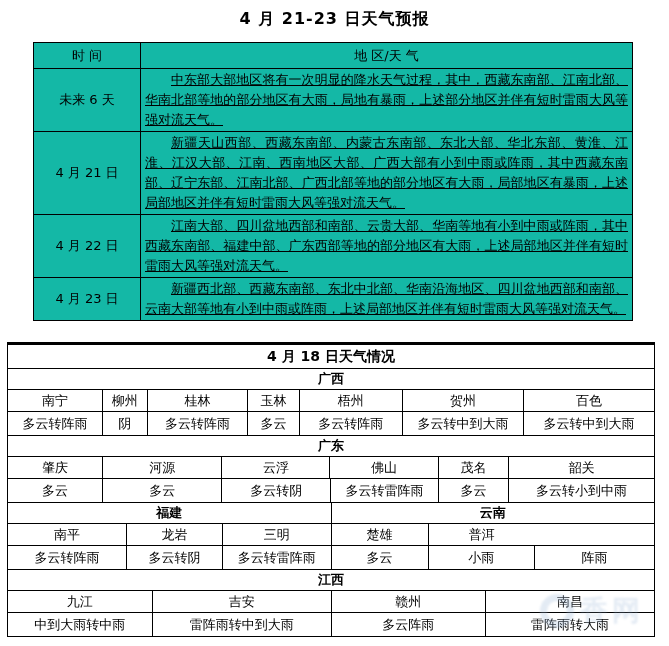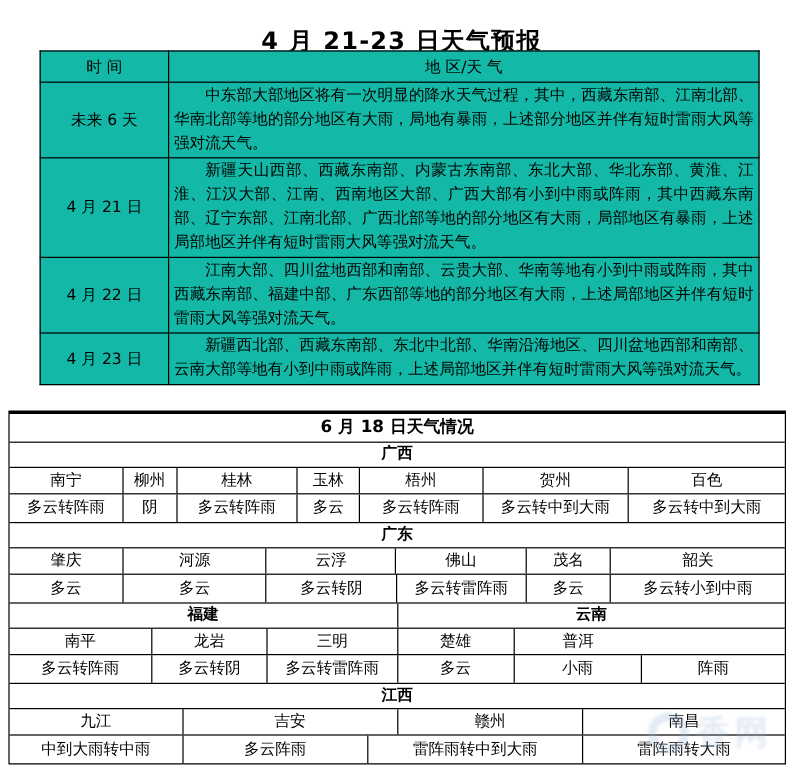--- a/index.html
+++ b/index.html
@@ -6,24 +6,24 @@
   .page{
     position:relative;
     width:669px;height:646px;
     background:#ffffff;
     color:#000;
     font-family:"DejaVu Sans","Liberation Sans",sans-serif;
     overflow:hidden;
   }
   
   .t1-title{
-    margin:12px;
+    margin:0;
     padding-top:9px;
     text-align:center;
-    font-size:20px;
+    font-size:16px;
     font-weight:bold;
     letter-spacing:1px;
   }
   table.t1{
     border-collapse:collapse;
     table-layout:fixed;
     position:absolute;
     left:33px;top:42px;
     width:600px;
     background:#14b8a6;
@@ -35,20 +35,21 @@
   }
   table.t1 th{height:23px;text-align:center;}
   table.t1 th.time-col{width:104px;}
   table.t1 td.time{text-align:center;vertical-align:middle;}
   table.t1 td.desc{
     padding:1px 4px;
     line-height:20px;
     text-align:justify;
     text-indent:2em;
     vertical-align:middle;
+    text-decoration:underline;
   }
   
   .t2{
     position:absolute;
     left:7px;top:342px;
     width:648px;
     border:1px solid #000;
     border-top:3px solid #000;
     background:#fff;
     box-sizing:border-box;
@@ -133,21 +134,21 @@
       <td class="desc">江南大部、四川盆地西部和南部、云贵大部、华南等地有小到中雨或阵雨，其中西藏东南部、福建中部、广东西部等地的部分地区有大雨，上述局部地区并伴有短时雷雨大风等强对流天气。</td>
     </tr>
     <tr>
       <td class="time">4 月 23 日</td>
       <td class="desc">新疆西北部、西藏东南部、东北中北部、华南沿海地区、四川盆地西部和南部、云南大部等地有小到中雨或阵雨，上述局部地区并伴有短时雷雨大风等强对流天气。</td>
     </tr>
   </tbody>
     </table>
 
   <div class="t2">
-    <div class="t2-title">6 月 18 日天气情况</div>
+    <div class="t2-title">4 月 18 日天气情况</div>
 
     <div class="prov-row">
       <div class="pcell">广西</div>
     </div>
     <div class="row">
       <div class="cell" style="width:14.7%">南宁</div>
       <div class="cell" style="width:6.9%">柳州</div>
       <div class="cell" style="width:15.6%">桂林</div>
       <div class="cell" style="width:8%">玉林</div>
       <div class="cell" style="width:15.9%">梧州</div>
@@ -208,22 +209,22 @@
       <div class="pcell">江西</div>
     </div>
     <div class="row">
       <div class="cell" style="width:22.4%">九江</div>
       <div class="cell" style="width:27.7%">吉安</div>
       <div class="cell" style="width:23.9%">赣州</div>
       <div class="cell" style="width:26%">南昌</div>
     </div>
     <div class="row wx last">
       <div class="cell" style="width:22.4%">中到大雨转中雨</div>
+      <div class="cell" style="width:27.7%">雷阵雨转中到大雨</div>
       <div class="cell" style="width:23.9%">多云阵雨</div>
-      <div class="cell" style="width:27.7%">雷阵雨转中到大雨</div>
       <div class="cell" style="width:26%">雷阵雨转大雨</div>
     </div>
   </div>
 
   <div class="watermark">
     <span class="wm-circle"></span>
     <span class="wm-text">香网</span>
   </div>
 
 </div>

